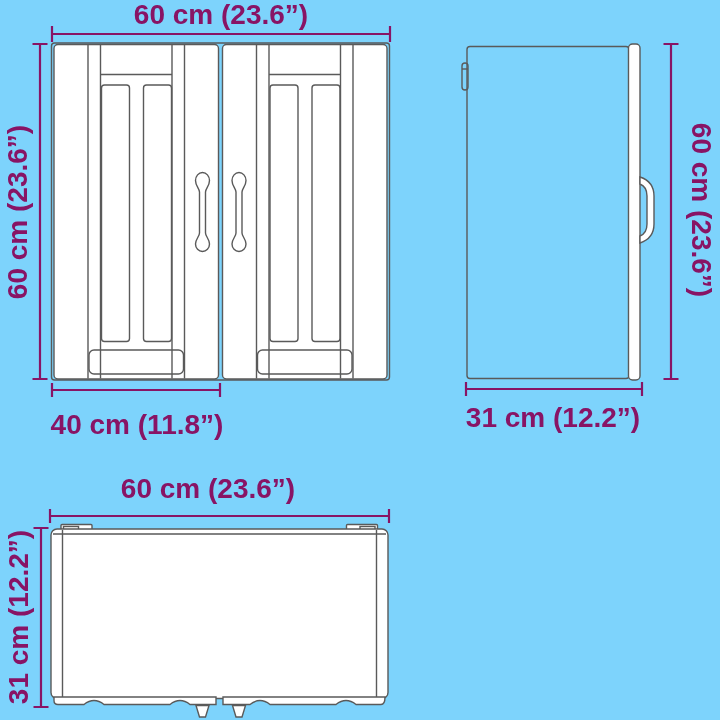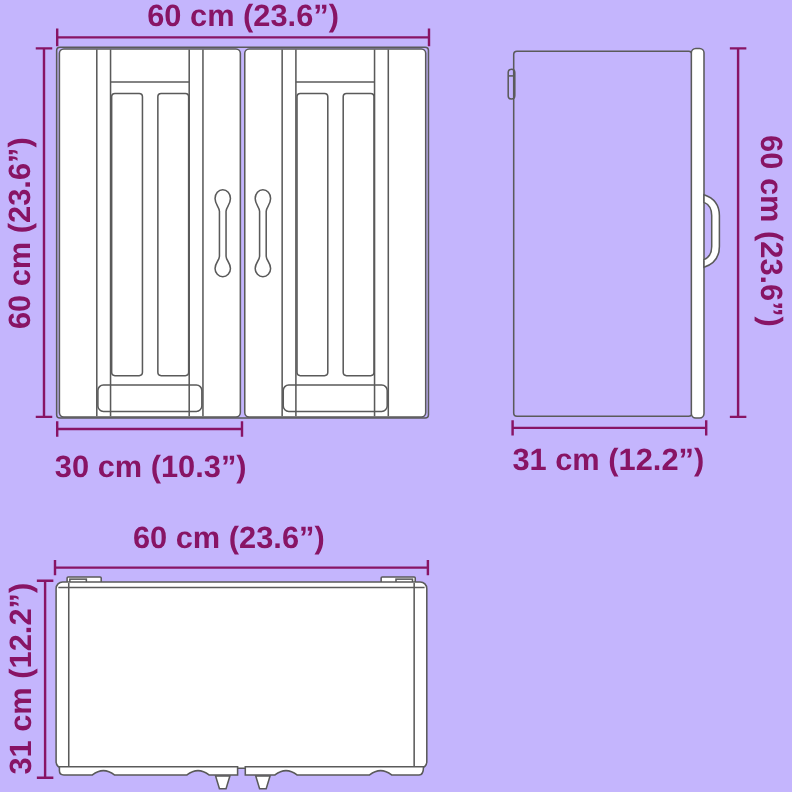--- a/index.html
+++ b/index.html
@@ -1,17 +1,17 @@
 <!DOCTYPE html>
 <html><head>
 <meta charset="utf-8">
 <style>
   html,body{margin:0;padding:0;}
   body{width:720px;height:720px;background:#ffffff;font-family:"Liberation Sans",sans-serif;}
-  .canvas{position:relative;width:720px;height:720px;background:#c4b5fd;overflow:hidden;}
+  .canvas{position:relative;width:720px;height:720px;background:#7dd3fc;overflow:hidden;}
   svg{position:absolute;left:0;top:0;}
   .outline{fill:none;stroke:#5a5a5a;stroke-width:1.4;}
   .outline-f{fill:#ffffff;stroke:#5a5a5a;stroke-width:1.4;}
   .dim{fill:none;stroke:#881465;stroke-width:2.2;}
   .lbl{position:absolute;color:#881465;font-weight:bold;font-size:28px;white-space:nowrap;
        transform:translate(-50%,-50%);line-height:1;}
   .lbl.rot-ccw{transform:translate(-50%,-50%) rotate(-90deg);}
   .lbl.rot-cw{transform:translate(-50%,-50%) rotate(90deg);}
 </style>
 </head>
@@ -96,19 +96,19 @@
         <path class="dim" d="M50,516 H389 M50,509 V523 M389,509 V523"></path>
       </g>
       <g>
         <path class="dim" d="M41,528 V707 M33.5,528 H48.5 M33.5,707 H48.5"></path>
       </g>
     </g>
   </svg>
 
   <div class="lbl" style="left:221px;top:15px;">60 cm (23.6”)</div>
   <div class="lbl rot-ccw" style="left:18px;top:212px;">60 cm (23.6”)</div>
-  <div class="lbl" style="left:137px;top:425px;">30 cm (10.3”)</div>
+  <div class="lbl" style="left:137px;top:425px;">40 cm (11.8”)</div>
   <div class="lbl rot-cw" style="left:701px;top:210px;">60 cm (23.6”)</div>
   <div class="lbl" style="left:553px;top:418px;">31 cm (12.2”)</div>
   <div class="lbl" style="left:208px;top:489px;">60 cm (23.6”)</div>
   <div class="lbl rot-ccw" style="left:19px;top:617px;">31 cm (12.2”)</div>
 
 </div>
 
 </body></html>

